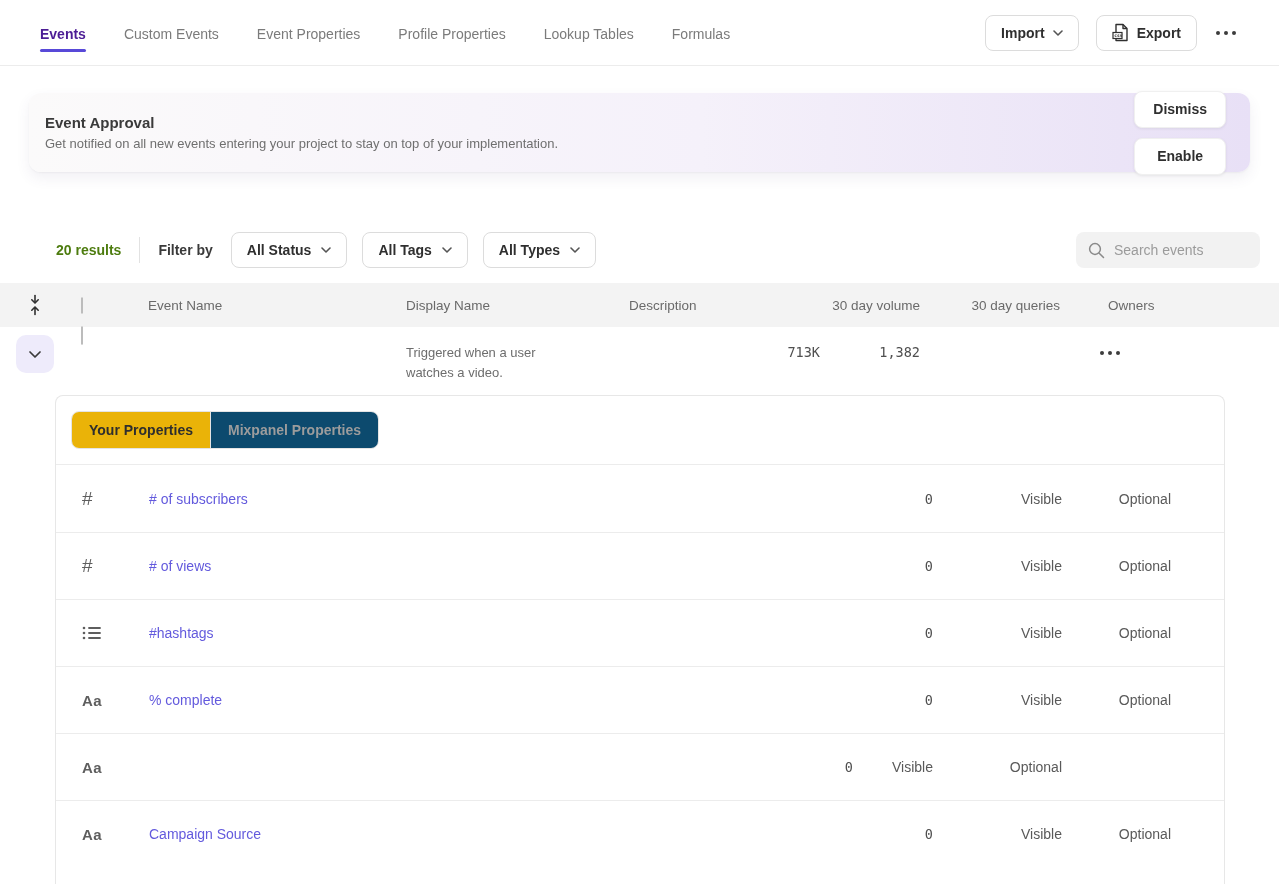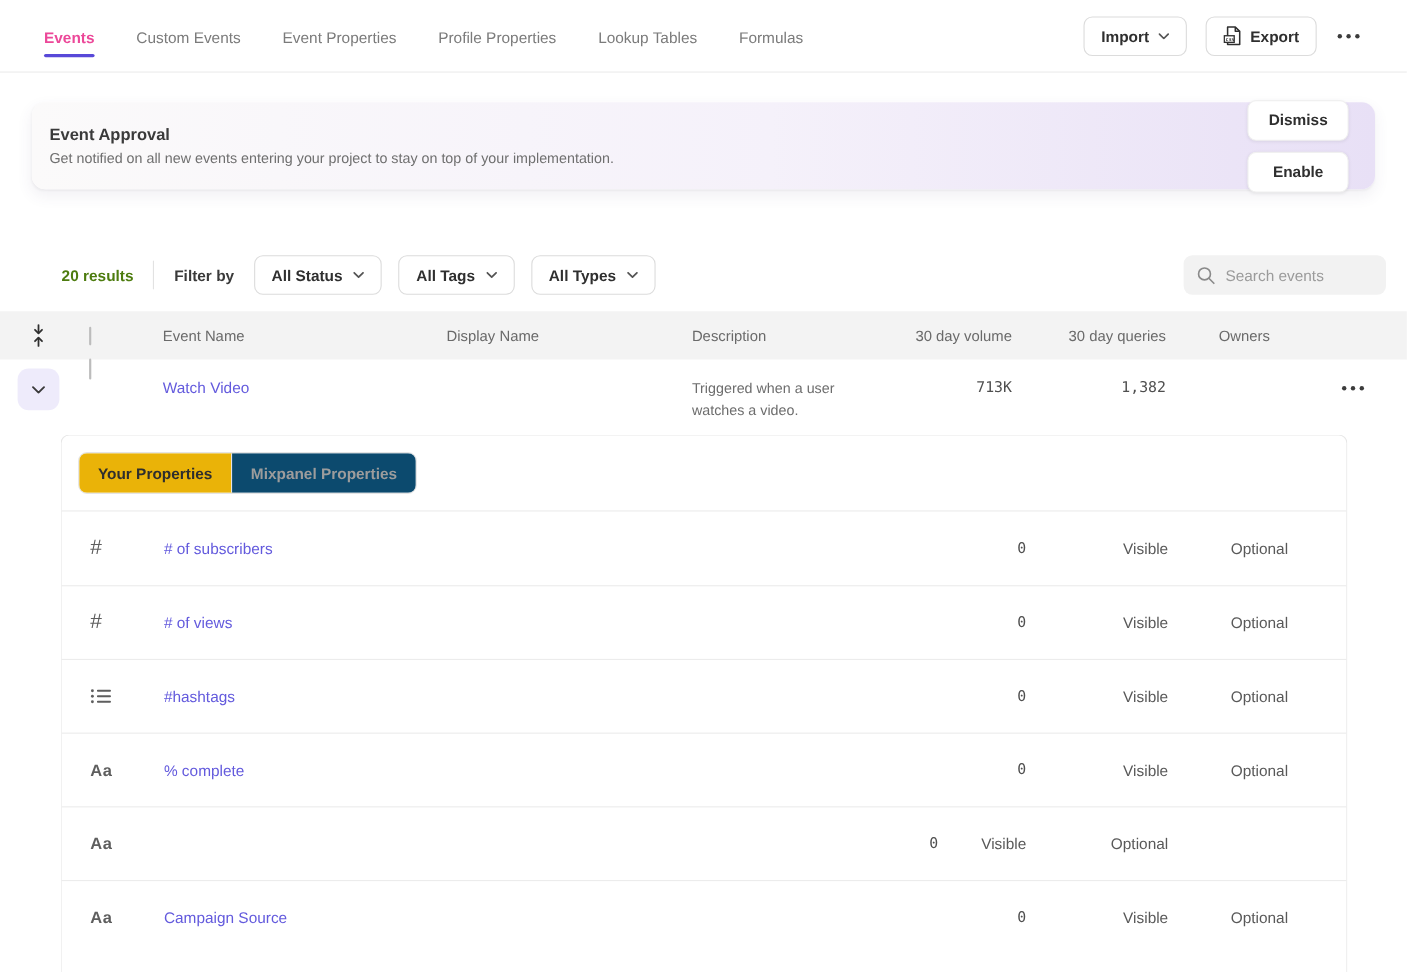--- a/index.html
+++ b/index.html
@@ -6,21 +6,21 @@
   html,body { width:1279px; height:884px; overflow:hidden; background:#fff;
     font-family:"Liberation Sans", sans-serif; color:#3b3b3b; }
   .mono { font-family:"DejaVu Sans Mono", monospace; }
 
   
   .topnav { height:66px; display:flex; align-items:center; padding:0 41px 0 40px;
     border-bottom:1px solid #ececec; background:#fff; }
   .nav-tabs { display:flex; gap:38px; align-items:center; }
   .nav-tab { position:relative; font-size:14px; font-weight:500; color:#7b7b7b;
     padding:24px 0 22px; cursor:pointer; white-space:nowrap; }
-  .nav-tab.active { color:#ec4899; font-weight:600; }
+  .nav-tab.active { color:#4c1d95; font-weight:600; }
   .nav-tab.active::after { content:""; position:absolute; left:0; right:0; bottom:12px;
     height:3px; border-radius:2px; background:#5849d8; }
   .nav-right { margin-left:auto; display:flex; align-items:center; gap:17px; }
   .btn { display:inline-flex; align-items:center; gap:8px; height:36px; padding:0 15px;
     background:#fff; border:1px solid #dcdcdc; border-radius:8px; font-size:14px;
     font-weight:600; color:#2f2f2f; cursor:pointer; }
   .dots { display:inline-flex; gap:4px; align-items:center; cursor:pointer; padding:6px 2px;}
   .dots i { width:4px; height:4px; border-radius:50%; background:#3c3c3c; display:block; }
 
   
@@ -212,21 +212,20 @@
   <div class="c-expander">
     <button class="expander-btn">
       <span>
         <svg width="12" height="7" viewBox="0 0 12 7">
             <polyline points="1,1 6,6 11,1" fill="none" stroke="#3a3a3a" stroke-width="1.7" stroke-linecap="round" stroke-linejoin="round"></polyline>
           </svg>
       </span>
     </button>
   </div>
   <div class="c-check"><span class="checkbox"></span></div>
-  <div class="c-event"><a class="event-link">Watch Video</a></div>
   <div></div>
   <div class="desc" style="max-width:160px;">Triggered when a user watches a video.</div>
   <div class="c-right num-cell mono">713K</div>
   <div class="c-right num-cell mono">1,382</div>
   <div class="c-owners"></div>
   <div class="c-more"><span class="dots">
         <i></i>
         <i></i>
         <i></i>
       </span></div>

